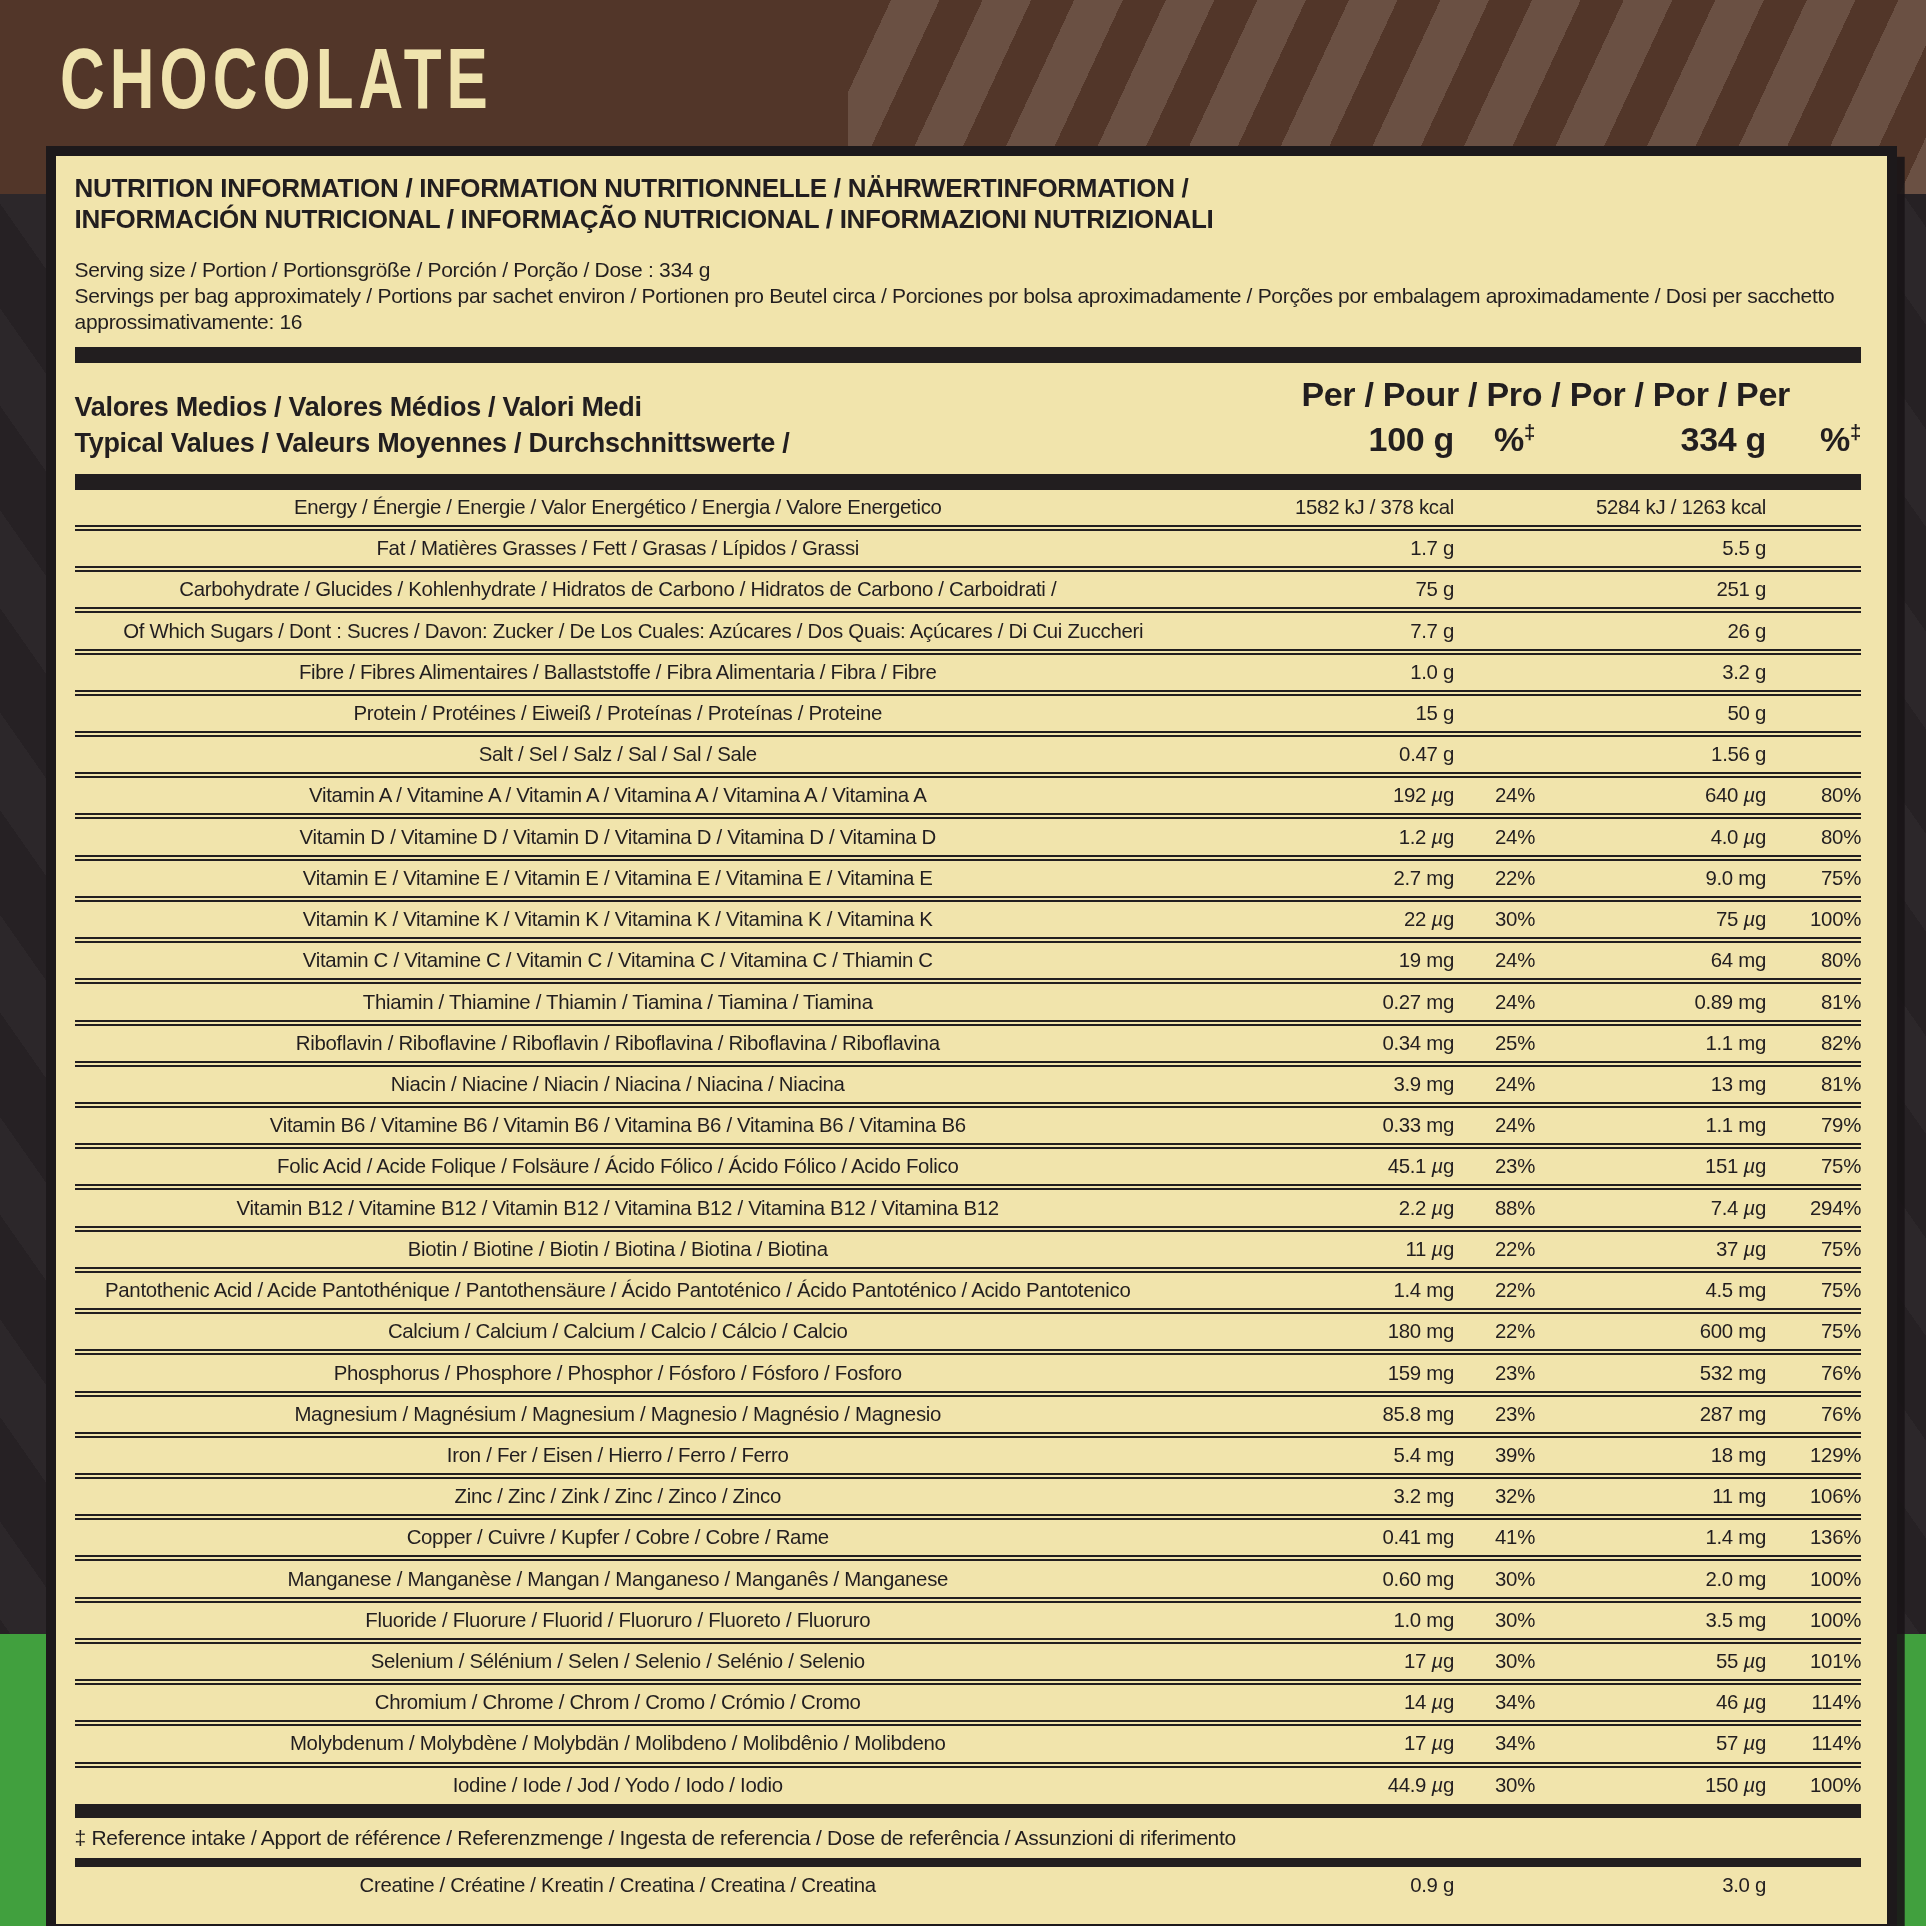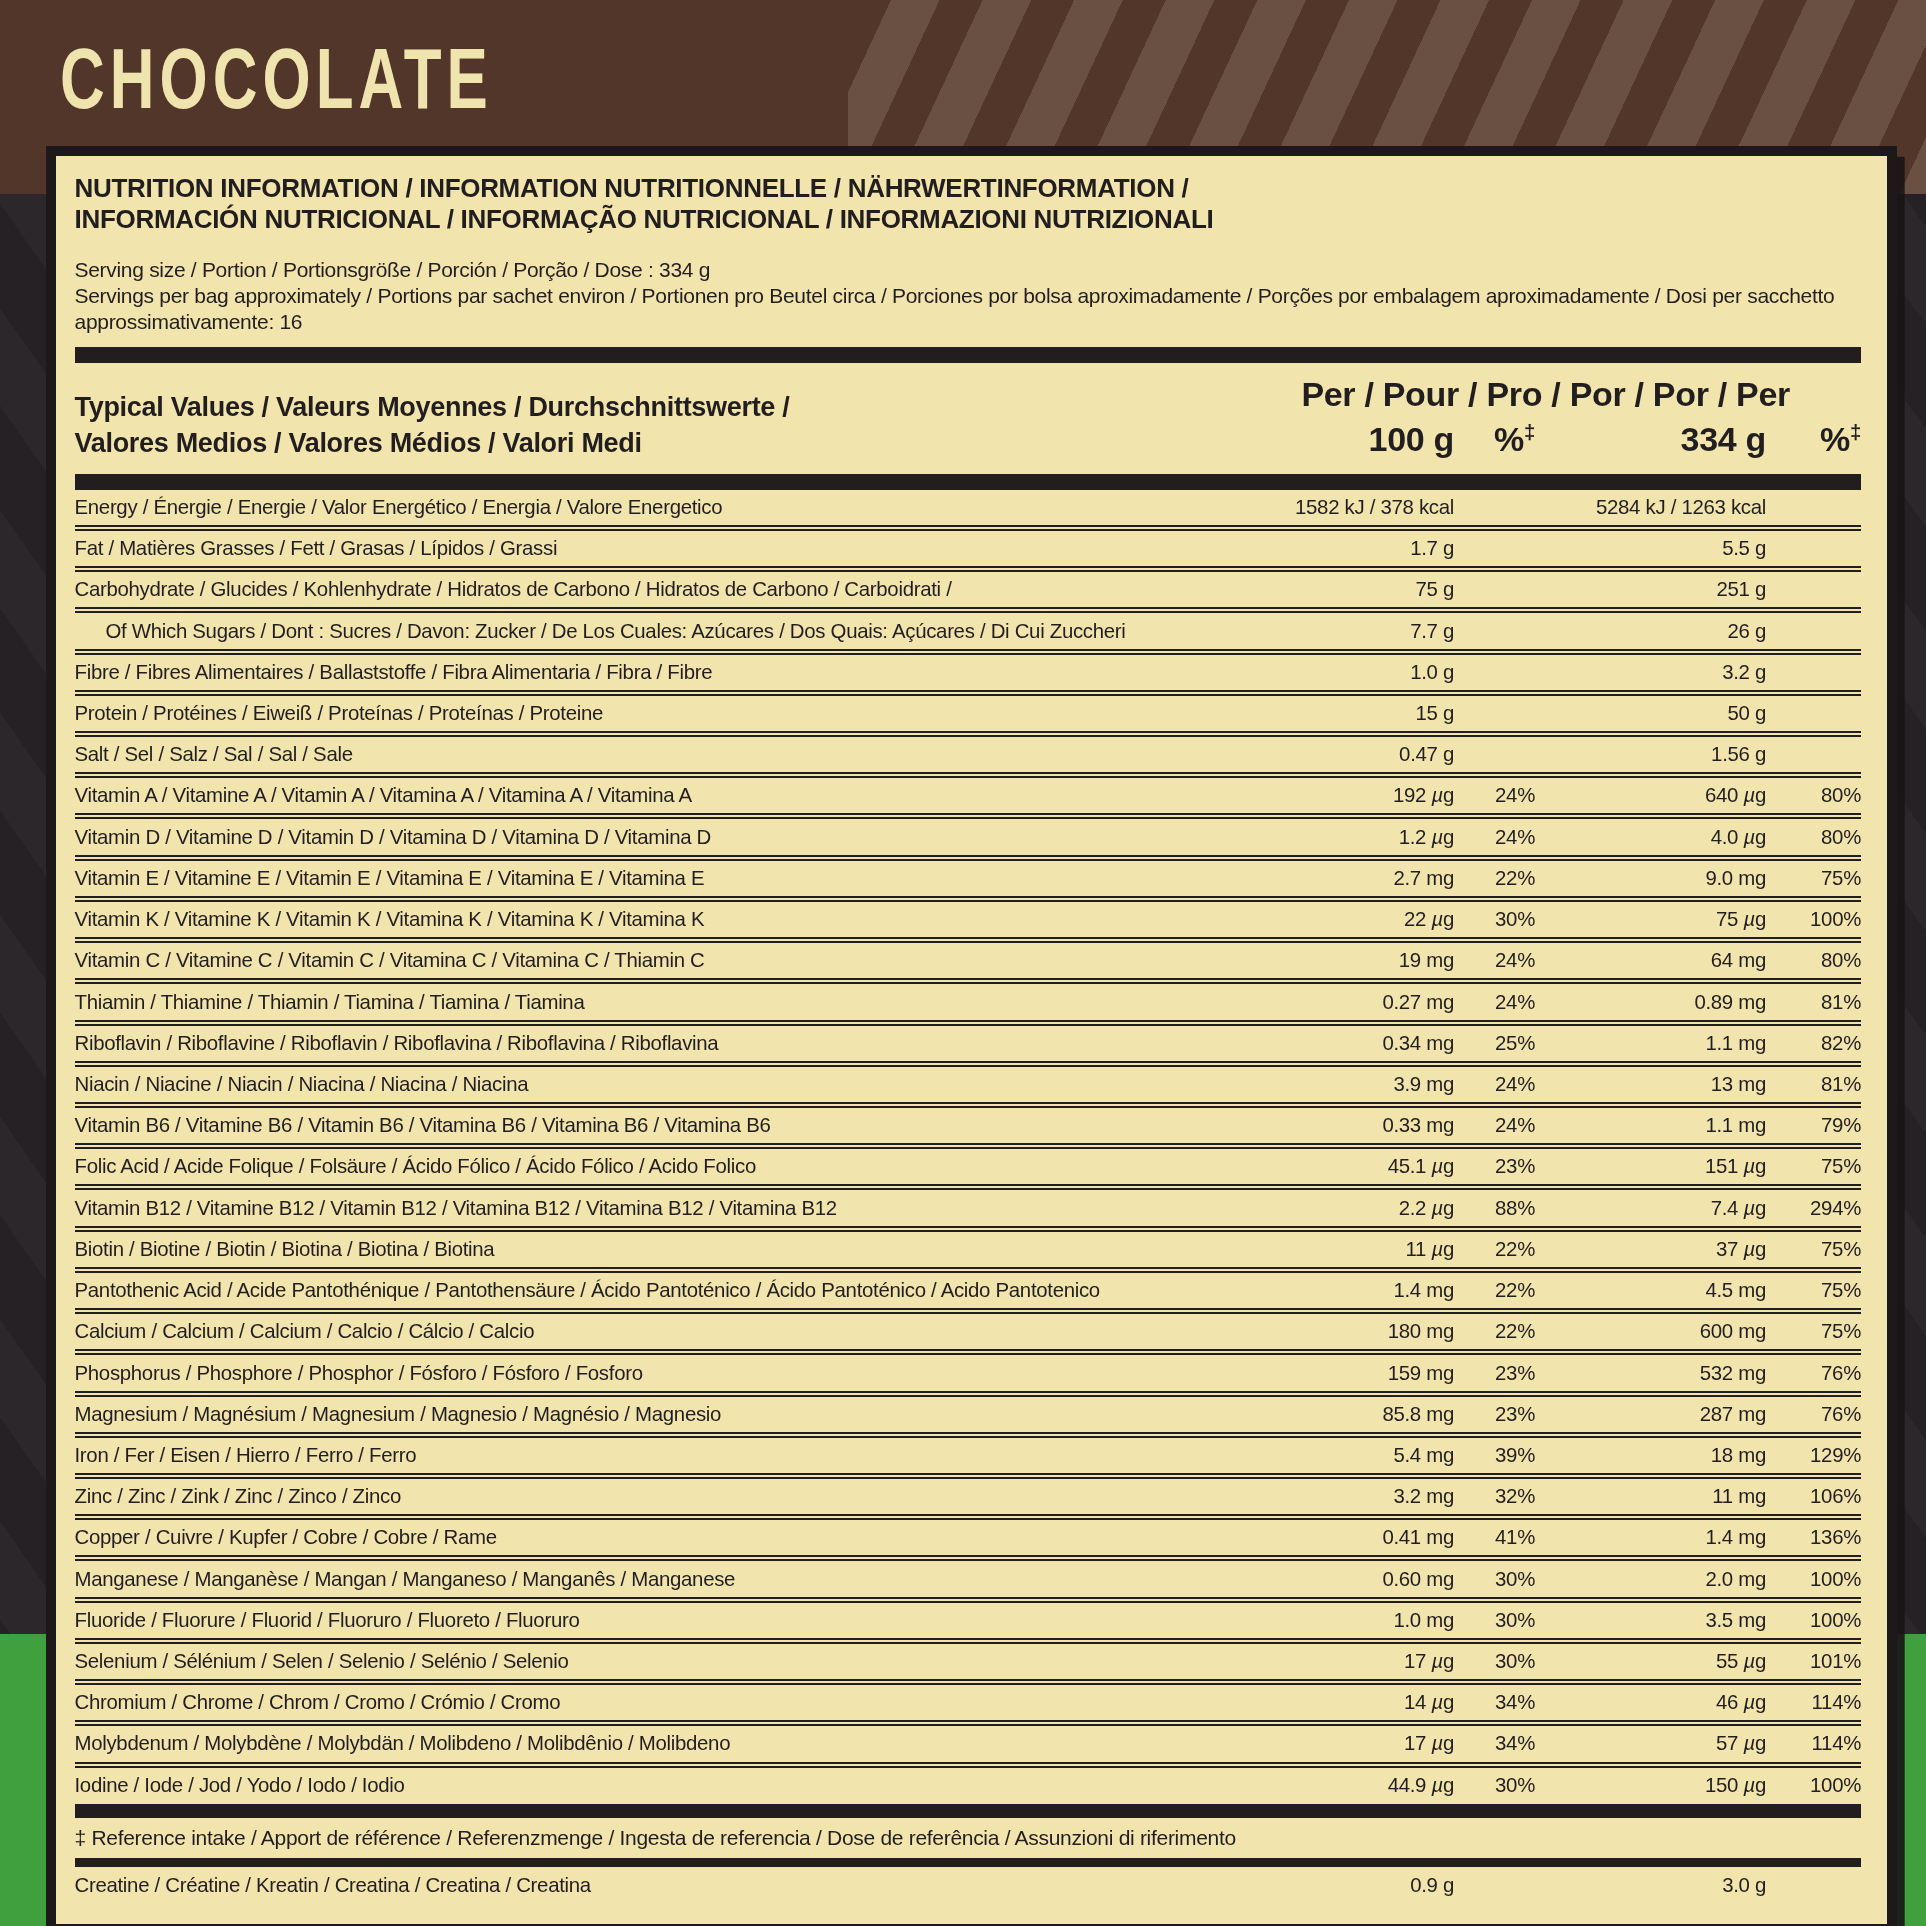--- a/index.html
+++ b/index.html
@@ -42,21 +42,21 @@
   .per-line{text-align:right;padding-right:71px;white-space:nowrap;}
   .cols-line{display:flex;}
   .c{white-space:nowrap;text-align:right;box-sizing:border-box;}
   .c1{width:293px;}.c2{width:81px;}.c3{width:231px;}.c4{width:95px;}
   .m12{width:374px;padding-right:81px;}
   .m34{width:326px;padding-right:95px;}
   sup{font-size:60%;vertical-align:super;}
   #table-body{margin-top:0;}
   .trow{display:flex;align-items:center;padding:6.2px 0;font-size:20.4px;line-height:1.12;}
   .trow + .trow{border-top:6.2px double #221E1F;}
-  .trow .lbl{flex:1 1 auto;min-width:0;white-space:nowrap;}
+  .trow .lbl{flex:1 1 auto;min-width:0;white-space:nowrap;text-align:center;}
   .trow.wrap .lbl{white-space:normal;line-height:1.3;padding-right:7.7px;}
   .trow.indent .lbl{padding-left:31px;}
   .mu{font-style:italic;}
   .bar-mid{height:14px;background:#221E1F;margin-top:1.5px;}
   .bar-mid2{height:9.2px;background:#221E1F;margin-bottom:1.5px;}
   .footnote{font-size:21px;padding:7.7px 0;white-space:nowrap;}
 </style>
 </head>
 <body>
 
@@ -74,22 +74,22 @@
   </div>
   <div class="serving">
     <div>Serving size / Portion / Portionsgröße / Porción / Porção / Dose : 334 g</div>
     <div>Servings per bag approximately / Portions par sachet environ / Portionen pro Beutel circa / Porciones por bolsa aproximadamente / Porções por embalagem aproximadamente / Dosi per sacchetto approssimativamente: 16</div>
   </div>
 
   <div class="bar"></div>
 
   <div class="thead">
     <div class="thead-left">
+      <div>Valores Medios / Valores Médios / Valori Medi</div>
       <div>Typical Values / Valeurs Moyennes / Durchschnittswerte /</div>
-      <div>Valores Medios / Valores Médios / Valori Medi</div>
     </div>
     <div class="thead-right">
       <div class="per-line">Per / Pour / Pro / Por / Por / Per</div>
       <div class="cols-line">
         <div class="c c1">100 g</div>
         <div class="c c2"><span>%</span><sup>‡</sup></div>
         <div class="c c3">334 g</div>
         <div class="c c4"><span>%</span><sup>‡</sup></div>
       </div>
     </div>

